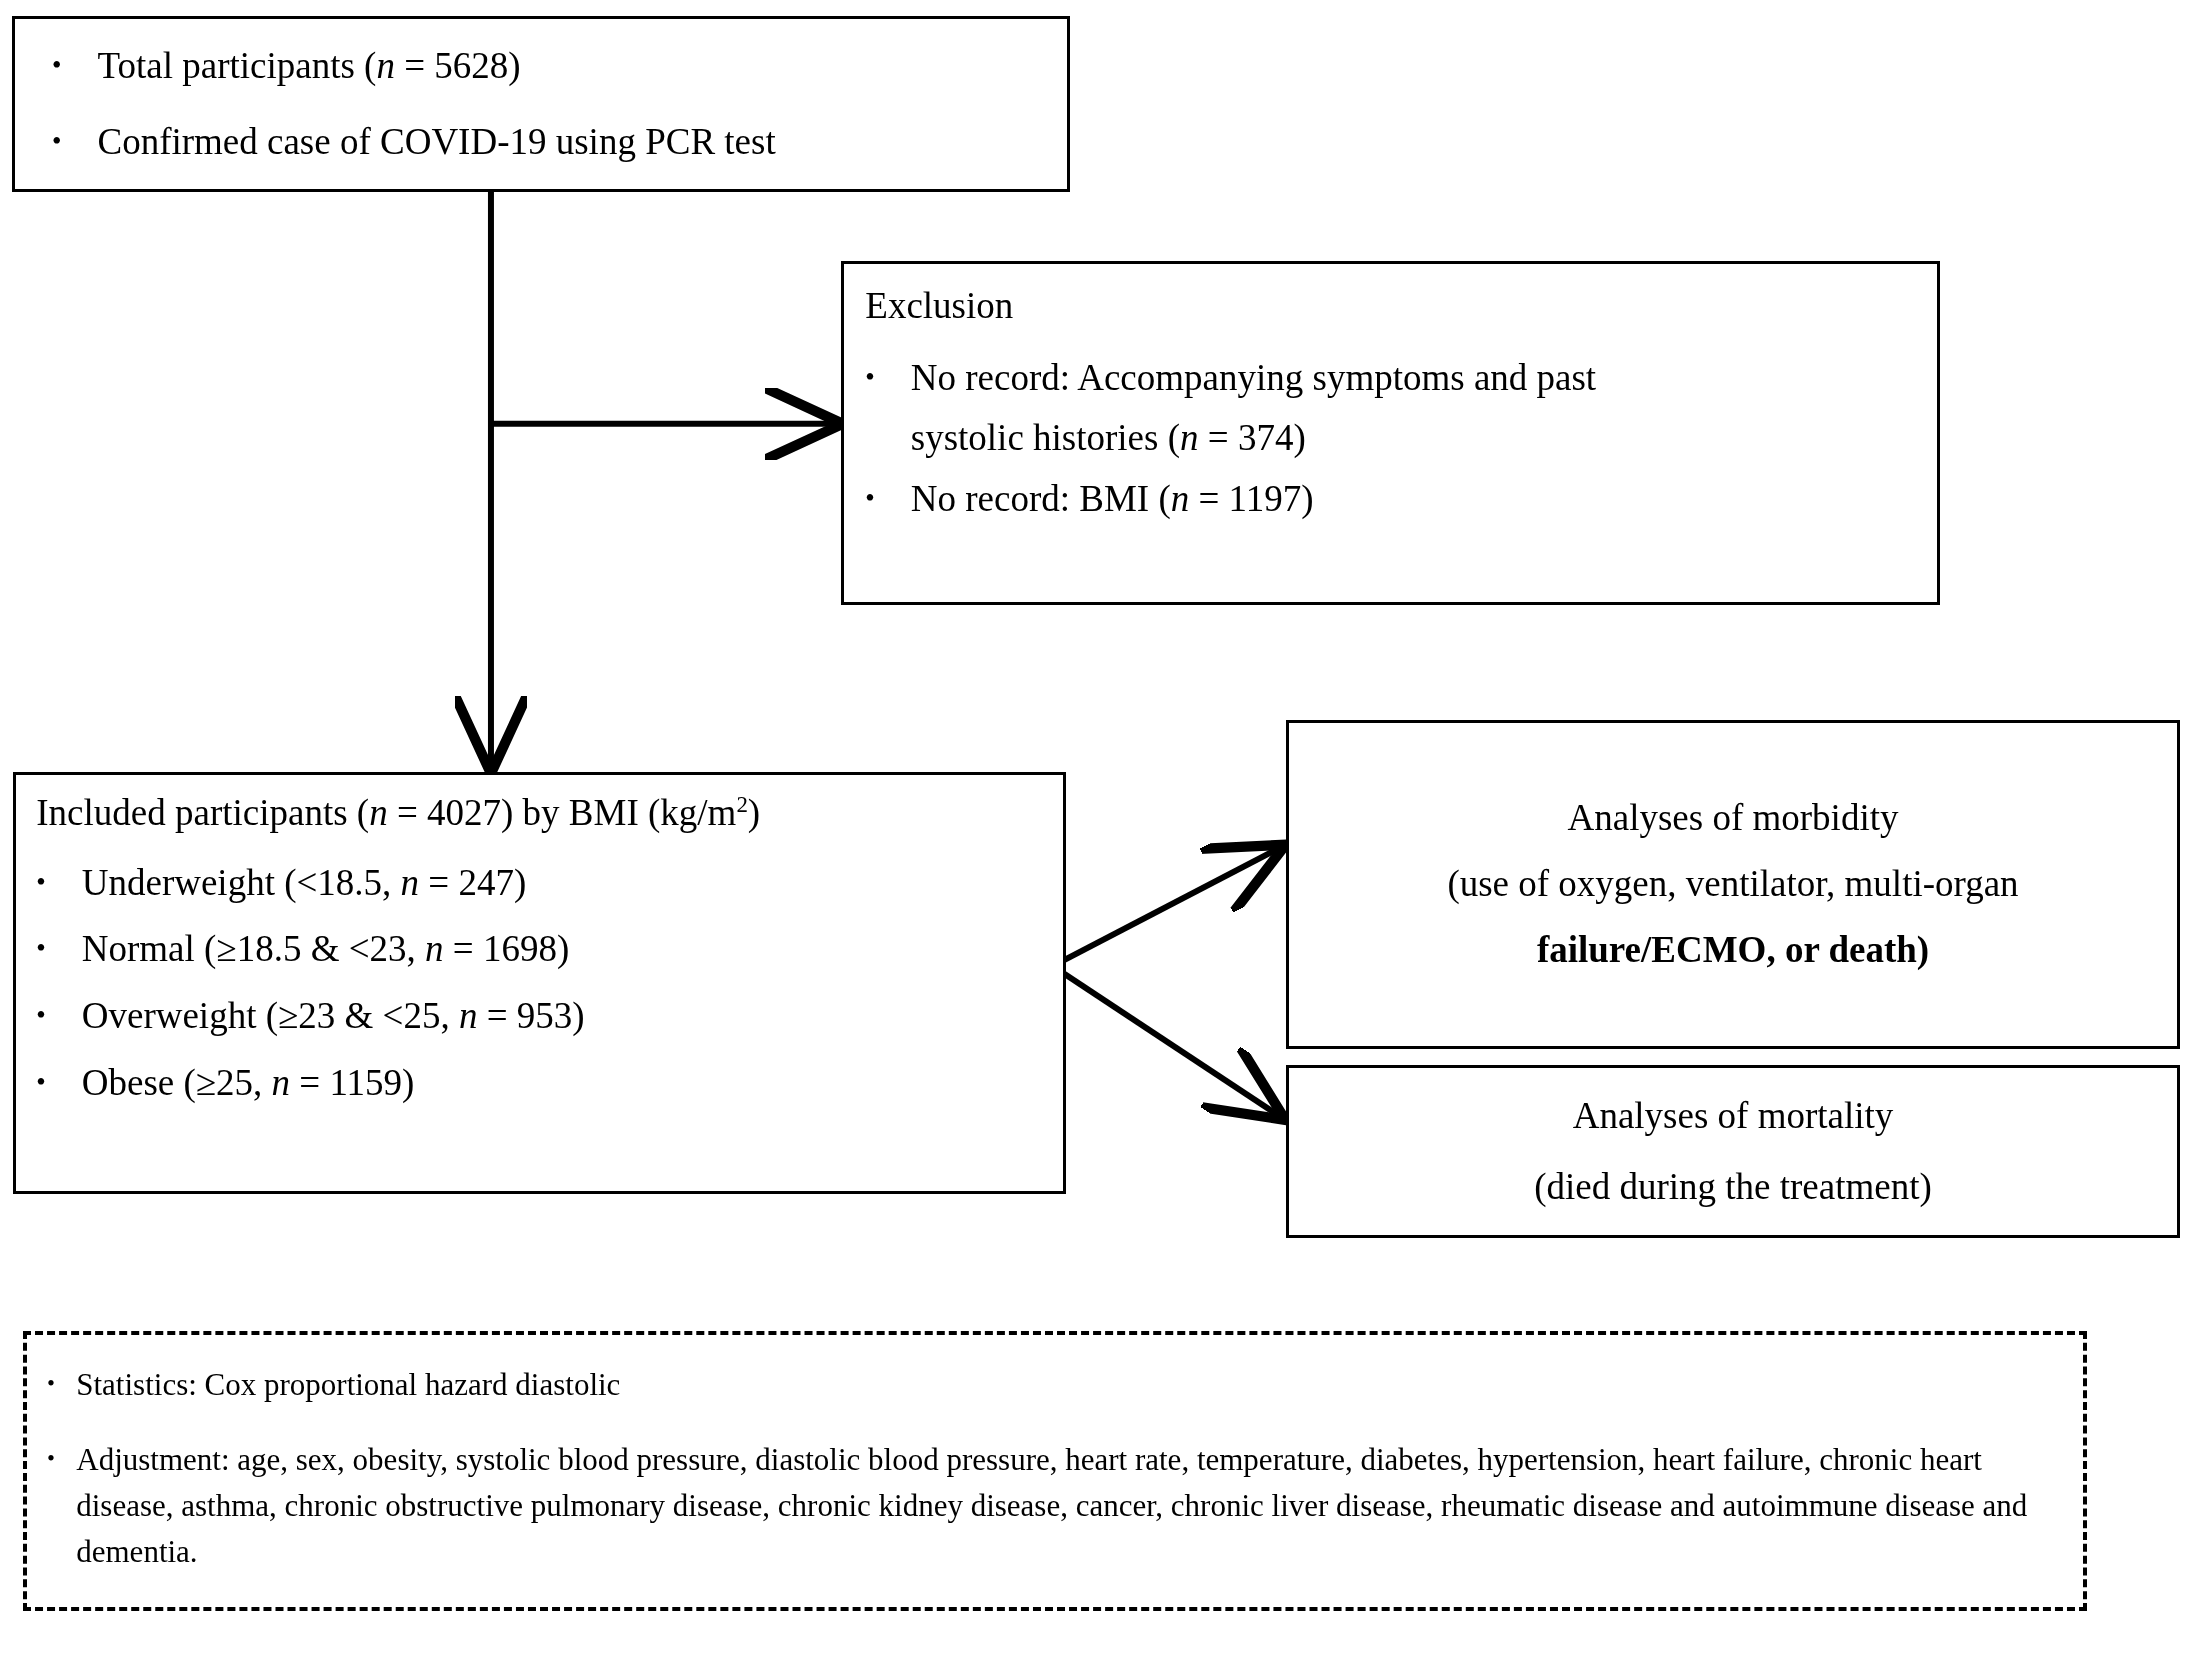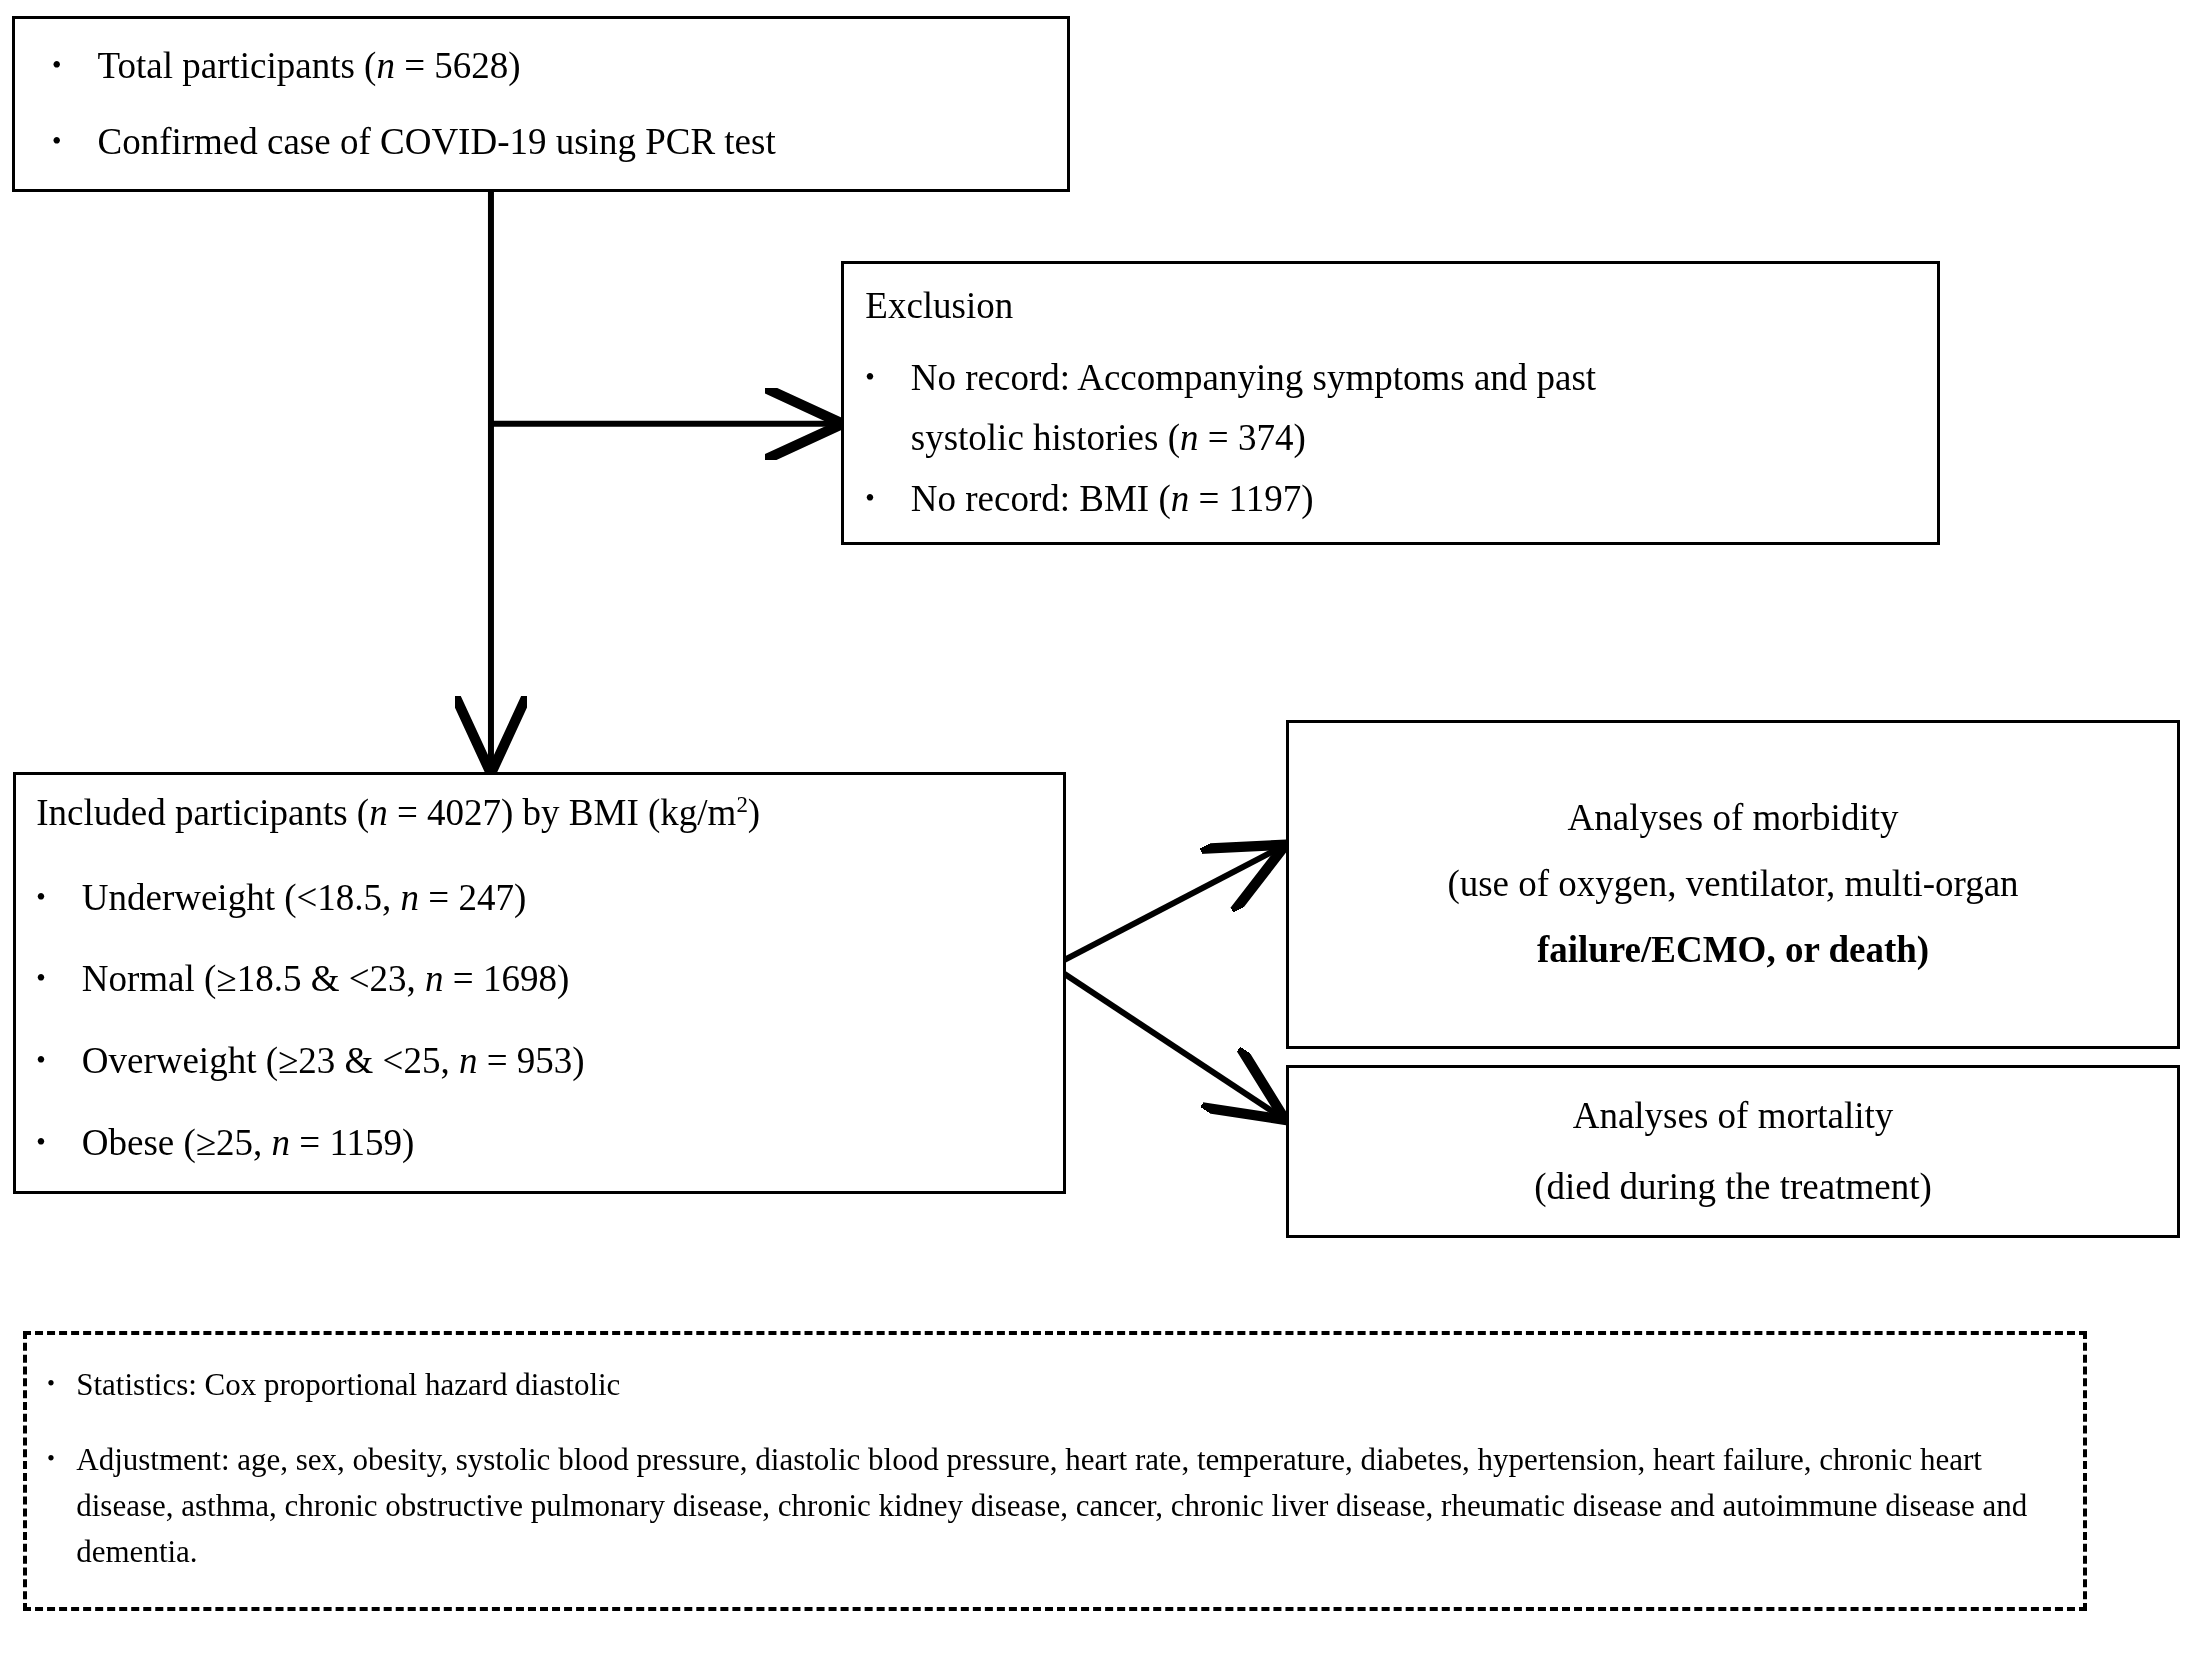--- a/index.html
+++ b/index.html
@@ -57,39 +57,39 @@
   .bullet-text {
     flex: 1 1 auto;
   }
 
   .it { font-style: italic; }
 
   sup { font-size: 0.62em; vertical-align: super; line-height: 0; }
 
   
   #box-total        { left: 12px;   top: 16px;   width: 1058px;  height: 176px; }
-  #box-exclusion    { left: 841px; top: 261px;  width: 1099px;  height: 284px; }
+  #box-exclusion    { left: 841px; top: 261px;  width: 1099px;  height: 344px; }
   #box-included     { left: 13.3px;   top: 772px; width: 1053px;  height: 422px; }
   #box-morbidity    { left: 1286px; top: 720px; width: 894px;  height: 329px; }
   #box-mortality    { left: 1286px; top: 1065px; width: 894px;  height: 173px; }
   #box-statistics   { left: 23px;   top: 1331px; width: 2064px;  height: 280px; }
 
   
   #wires {
     position: absolute;
     left: 0; top: 0;
     width: 2205px;
     height: 1667px;
     pointer-events: none;
   }
 
   
   #box-total .box-inner      { padding: 0 27px 0 37px; gap: 37px; }
   #box-exclusion .box-inner  { padding: 0 29px 0 21.3px; justify-content: flex-start; padding-top: 22.7px; }
-  #box-included .box-inner   { padding: 0 24px 0 20px; justify-content: space-between; padding-top: 18.7px; }
+  #box-included .box-inner   { padding: 0 24px 0 20px; justify-content: flex-start; padding-top: 18.7px; }
   #box-morbidity .box-inner,
   #box-mortality .box-inner  { padding: 0 20px; text-align: center; }
   #box-statistics .box-inner { padding: 0 37px 0 20px; justify-content: flex-start; padding-top: 27px; }
 
   #box-total .bullet-dot      { margin-right: 36px; }
   #box-exclusion .bullet-dot  { margin-right: 36px; }
   #box-included .bullet-dot   { margin-right: 36px; }
   #box-statistics .bullet-dot { margin-right: 21.3px; font-size: 22.7px; }
 
   #box-exclusion .line { margin-bottom: 0; }

